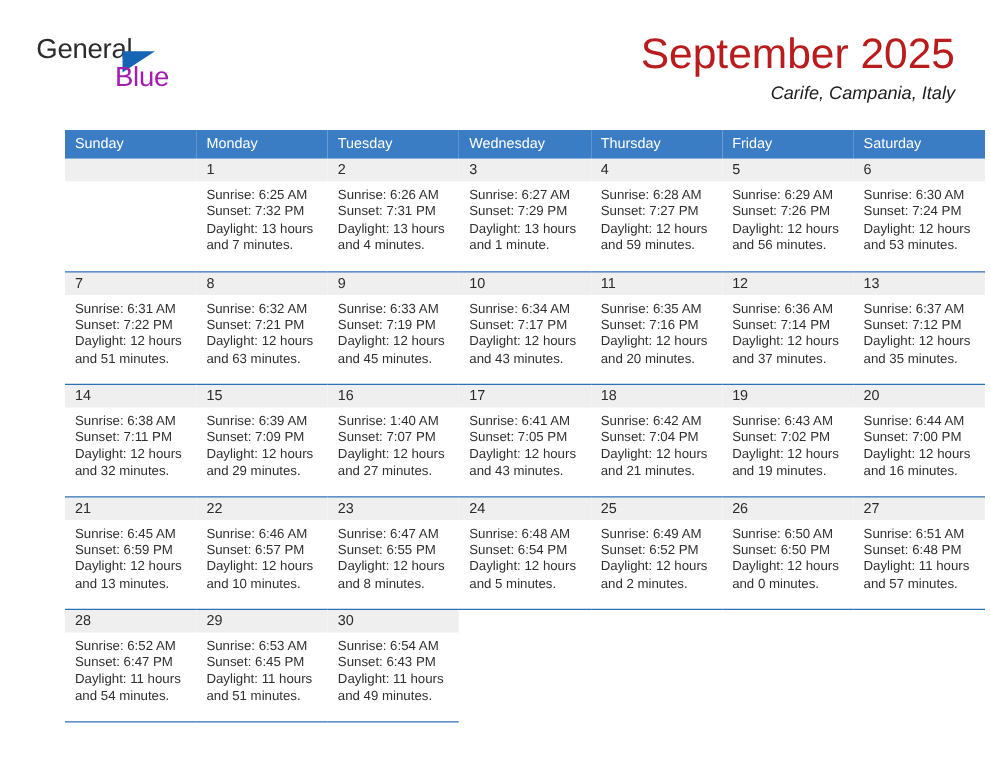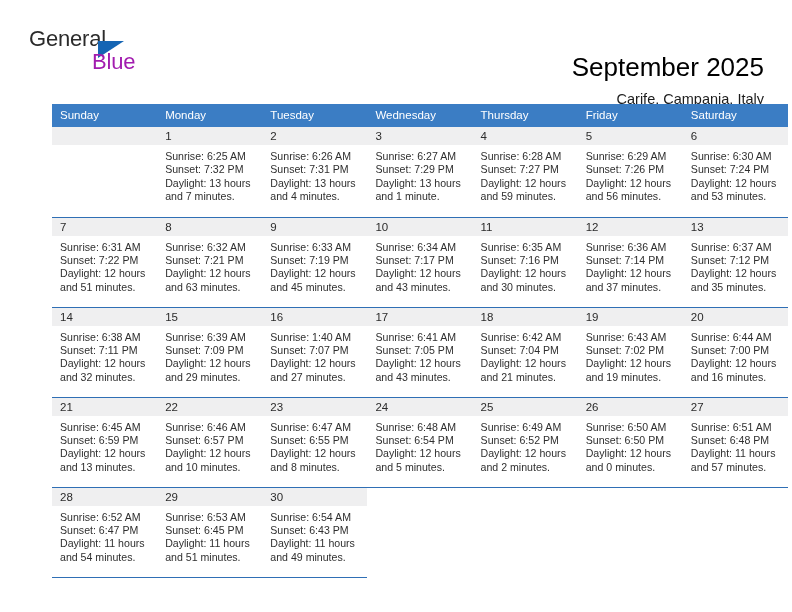--- a/index.html
+++ b/index.html
@@ -50,32 +50,32 @@
     letter-spacing: -0.2px;
     line-height: 26px;
   }
 
   .title-block {
     position: absolute;
     right: 0; top: 0;
     text-align: right;
   }
   .cal-title {
-    font-size: 26px;
-    color: #000000;
+    font-size: 34px;
+    color: #b91c1c;
     line-height: 34px;
     white-space: nowrap;
-    margin-top: 24px;
   }
   .cal-subtitle {
     margin-top: 6px;
     font-size: 14.5px;
     color: #1c1c1c;
     line-height: 18px;
     white-space: nowrap;
+    font-style: italic;
   }
 
   
   .calendar {
     position: absolute;
     left: 28px; top: 104px;
     width: 736px;
   }
   table.cal {
     width: 736px;
@@ -255,21 +255,21 @@
                 <div>Daylight: 12 hours</div>
                 <div>and 43 minutes.</div>
               </div>
             </td>
             <td class="daycell">
               <div class="daynum">11</div>
               <div class="info">
                 <div>Sunrise: 6:35 AM</div>
                 <div>Sunset: 7:16 PM</div>
                 <div>Daylight: 12 hours</div>
-                <div>and 30 minutes.</div>
+                <div>and 20 minutes.</div>
               </div>
             </td>
             <td class="daycell">
               <div class="daynum">12</div>
               <div class="info">
                 <div>Sunrise: 6:36 AM</div>
                 <div>Sunset: 7:14 PM</div>
                 <div>Daylight: 12 hours</div>
                 <div>and 37 minutes.</div>
               </div>

